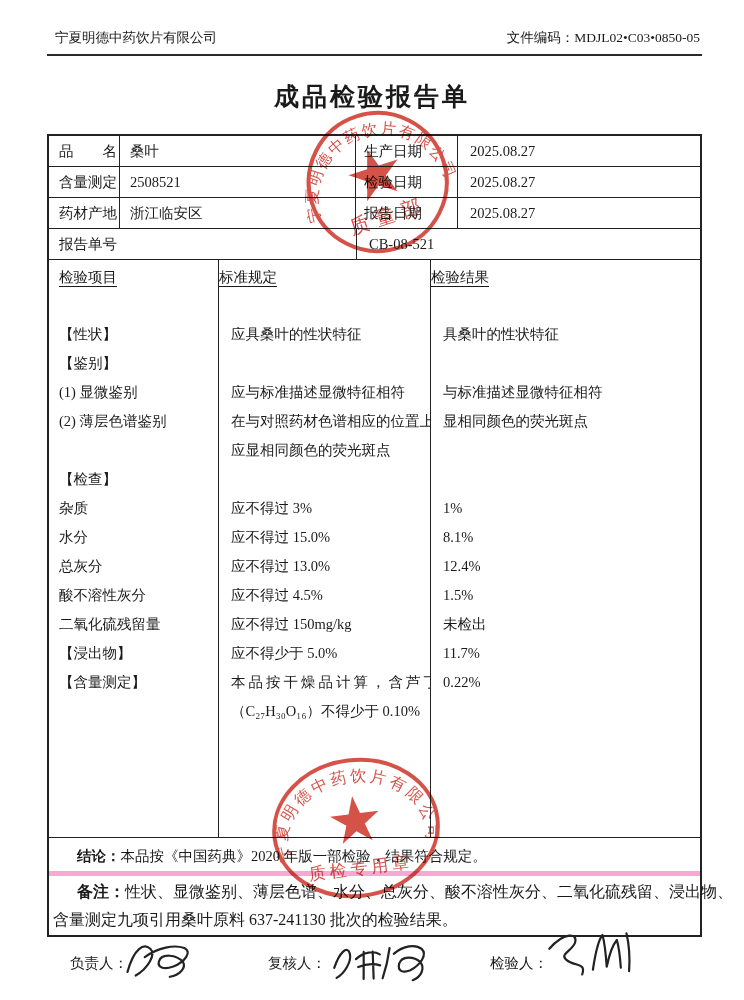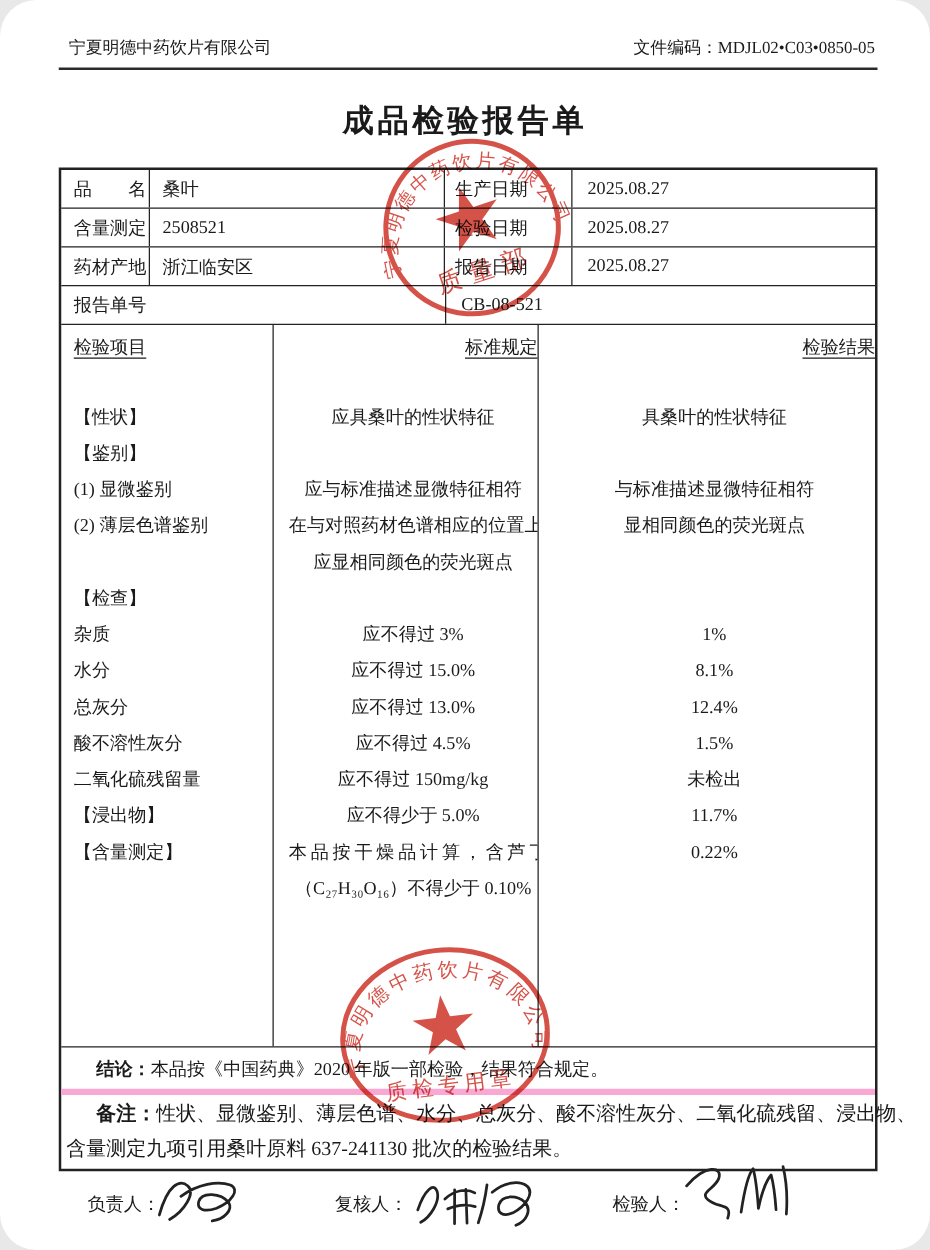--- a/index.html
+++ b/index.html
@@ -1,18 +1,18 @@
 <!DOCTYPE html>
 <html><head>
 <meta charset="utf-8">
 <style>
   html,body{margin:0;padding:0;background:#e8e8e8;}
   .page{
     position:relative;width:744px;height:1000px;margin:0 auto;background:#ffffff;
-    font-family:"Liberation Serif","DejaVu Serif",serif;color:#1a1a1a;overflow:hidden;border-radius:29px;
+    font-family:"Liberation Serif","DejaVu Serif",serif;color:#1a1a1a;overflow:hidden;
   }
   
   .hdr-company{position:absolute;left:55px;top:29px;font-size:13.5px;}
   .hdr-code{position:absolute;right:44px;top:29px;font-size:13.5px;}
   .hdr-rule{position:absolute;left:47px;top:54px;width:655px;height:2px;background:#2a2a2a;}
   
   .title{position:absolute;left:0;top:80px;width:744px;text-align:center;
     font-size:25px;font-weight:bold;letter-spacing:3px;}
   
   .tbl{position:absolute;left:47px;top:134px;width:655px;height:803px;
@@ -27,24 +27,24 @@
   .c1w{width:308px;padding-left:10px;}
   
   .main{display:flex;height:578px;border-bottom:1px solid #222;box-sizing:border-box;font-size:14.5px;}
   .mcol{box-sizing:border-box;height:100%;}
   .mcol1{width:170px;border-right:1px solid #222;}
   .mcol2{width:212px;border-right:1px solid #222;}
   .mcol3{flex:1;}
   .mhead{height:60px;padding-top:8px;box-sizing:border-box;}
   .mhead span{text-decoration:underline;text-underline-offset:4px;}
   .mh-left{padding-left:10px;}
-  .mh-center{text-align:right;}
+  .mh-center{text-align:left;}
   .mline{height:29px;line-height:29px;white-space:nowrap;overflow:hidden;}
   .pl10{padding-left:10px;}
-  .pl12{padding-left:12px;text-align:center;}
+  .pl12{padding-left:12px;}
   .spread{letter-spacing:3px;}
   
   .concl{height:38px;border-bottom:5px solid #f9a8d4;box-sizing:border-box;
     font-size:14.5px;line-height:36px;padding-left:28px;}
   .remark{height:59px;box-sizing:border-box;font-size:16px;line-height:28px;padding:2px 4px 0 4px;}
   .remark .l1{text-indent:24px;white-space:nowrap;}
   .remark .l2{white-space:nowrap;}
   .lbl-b{font-weight:bold;}
   
   .signs{position:absolute;left:0;top:940px;width:744px;height:60px;font-size:14.5px;}

